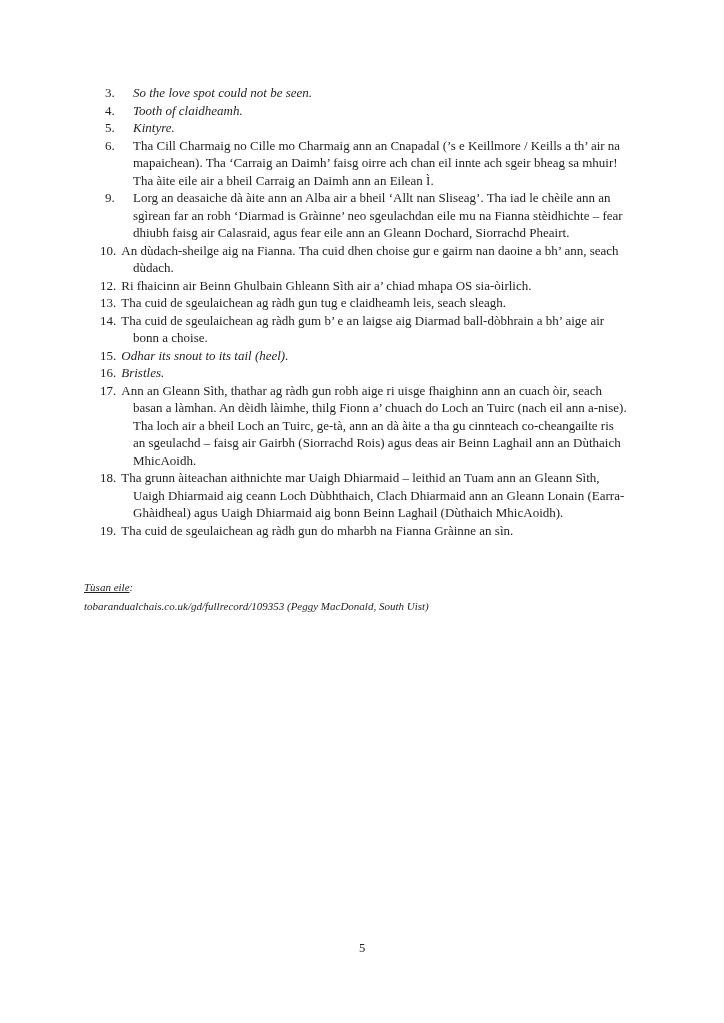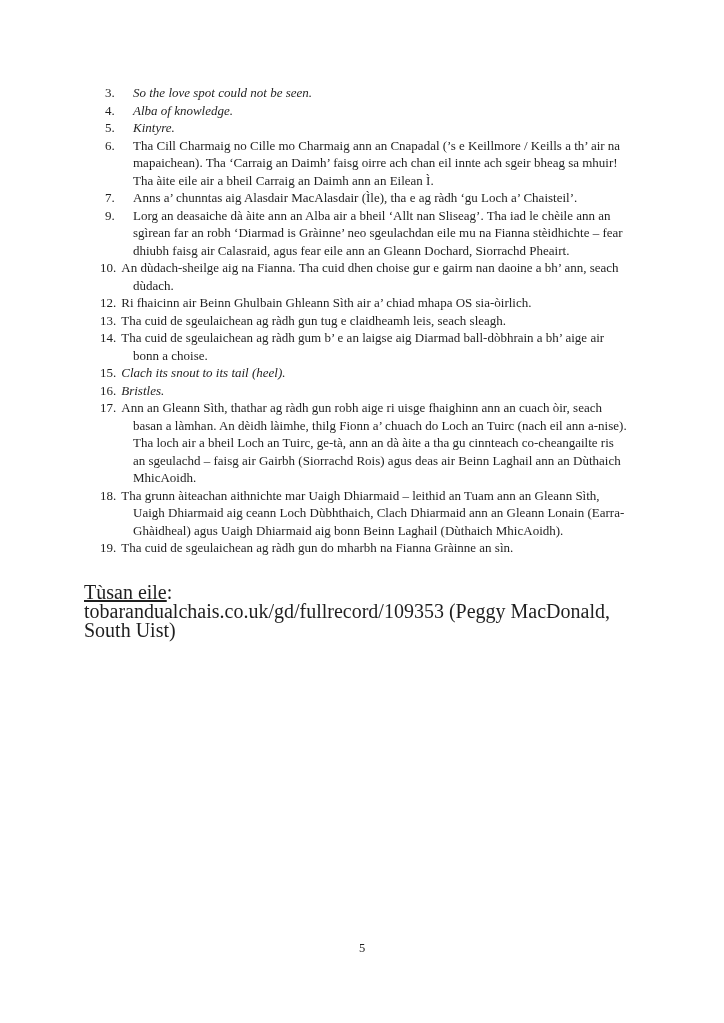--- a/index.html
+++ b/index.html
@@ -38,52 +38,52 @@
   }
   ol.numbered li.d2 .num {
     width: auto;
     min-width: 0;
     padding-left: 0;
     padding-right: 5px;
     text-align: right;
   }
   ol.numbered li em { font-style: italic; }
   .footer {
-    margin-top: 26px;
-    font-size: 20px;
+    margin-top: 39px;
+    font-size: 11px;
     line-height: 19px;
+    font-style: italic;
   }
   .footer .src-heading .u { text-decoration: underline; }
   .page-num {
     position: absolute;
     top: 941px;
     left: 0;
     right: 0;
     text-align: center;
     font-size: 12.5px;
     line-height: 15px;
   }
 </style>
 </head>
 <body>
 
 <div class="content">
 
   <ol class="numbered">
     <li><span class="num">3.</span><span></span><em>So the love spot could not be seen.</em><span></span></li>
-    <li><span class="num">4.</span><span></span><em>Alba of knowledge.</em><span></span></li>
+    <li><span class="num">4.</span><span></span><em>Tooth of claidheamh.</em><span></span></li>
     <li><span class="num">5.</span><span></span><em>Kintyre.</em><span></span></li>
     <li><span class="num">6.</span><span>Tha Cill Charmaig no Cille mo Charmaig ann an Cnapadal (’s e Keillmore / Keills a th’ air na mapaichean). Tha ‘Carraig an Daimh’ faisg oirre ach chan eil innte ach sgeir bheag sa mhuir! Tha àite eile air a bheil Carraig an Daimh ann an Eilean Ì.</span><em></em><span></span></li>
-    <li><span class="num">7.</span><span>Anns a’ chunntas aig Alasdair MacAlasdair (Ìle), tha e ag ràdh ‘gu Loch a’ Chaisteil’.</span><em></em><span></span></li>
     <li><span class="num">9.</span><span>Lorg an deasaiche dà àite ann an Alba air a bheil ‘Allt nan Sliseag’. Tha iad le chèile ann an sgìrean far an robh ‘Diarmad is Gràinne’ neo sgeulachdan eile mu na Fianna stèidhichte – fear dhiubh faisg air Calasraid, agus fear eile ann an Gleann Dochard, Siorrachd Pheairt.</span><em></em><span></span></li>
     <li class="d2"><span class="num">10.</span><span>An dùdach-sheilge aig na Fianna. Tha cuid dhen choise gur e gairm nan daoine a bh’ ann, seach dùdach.</span><em></em><span></span></li>
     <li class="d2"><span class="num">12.</span><span>Ri fhaicinn air Beinn Ghulbain Ghleann Sìth air a’ chiad mhapa OS sia-òirlich.</span><em></em><span></span></li>
     <li class="d2"><span class="num">13.</span><span>Tha cuid de sgeulaichean ag ràdh gun tug e claidheamh leis, seach sleagh.</span><em></em><span></span></li>
     <li class="d2"><span class="num">14.</span><span>Tha cuid de sgeulaichean ag ràdh gum b’ e an laigse aig Diarmad ball-dòbhrain a bh’ aige air bonn a choise.</span><em></em><span></span></li>
-    <li class="d2"><span class="num">15.</span><span></span><em>Clach its snout to its tail (heel).</em><span></span></li>
+    <li class="d2"><span class="num">15.</span><span></span><em>Odhar its snout to its tail (heel).</em><span></span></li>
     <li class="d2"><span class="num">16.</span><span></span><em>Bristles.</em><span></span></li>
     <li class="d2"><span class="num">17.</span><span>Ann an Gleann Sìth, thathar ag ràdh gun robh aige ri uisge fhaighinn ann an cuach òir, seach basan a làmhan. An dèidh làimhe, thilg Fionn a’ chuach do Loch an Tuirc (nach eil ann a-nise). Tha loch air a bheil Loch an Tuirc, ge-tà, ann an dà àite a tha gu cinnteach co-cheangailte ris an sgeulachd – faisg air Gairbh (Siorrachd Rois) agus deas air Beinn Laghail ann an Dùthaich MhicAoidh.</span><em></em><span></span></li>
     <li class="d2"><span class="num">18.</span><span>Tha grunn àiteachan aithnichte mar Uaigh Dhiarmaid – leithid an Tuam ann an Gleann Sìth, Uaigh Dhiarmaid aig ceann Loch Dùbhthaich, Clach Dhiarmaid ann an Gleann Lonain (Earra-Ghàidheal) agus Uaigh Dhiarmaid aig bonn Beinn Laghail (Dùthaich MhicAoidh).</span><em></em><span></span></li>
     <li class="d2"><span class="num">19.</span><span>Tha cuid de sgeulaichean ag ràdh gun do mharbh na Fianna Gràinne an sìn.</span><em></em><span></span></li>
   </ol>
 
   <div class="footer">
     <div class="src-heading"><span class="u">Tùsan eile</span><span>:</span></div>
     <div>tobarandualchais.co.uk/gd/fullrecord/109353 (Peggy MacDonald, South Uist)</div>
   </div>

